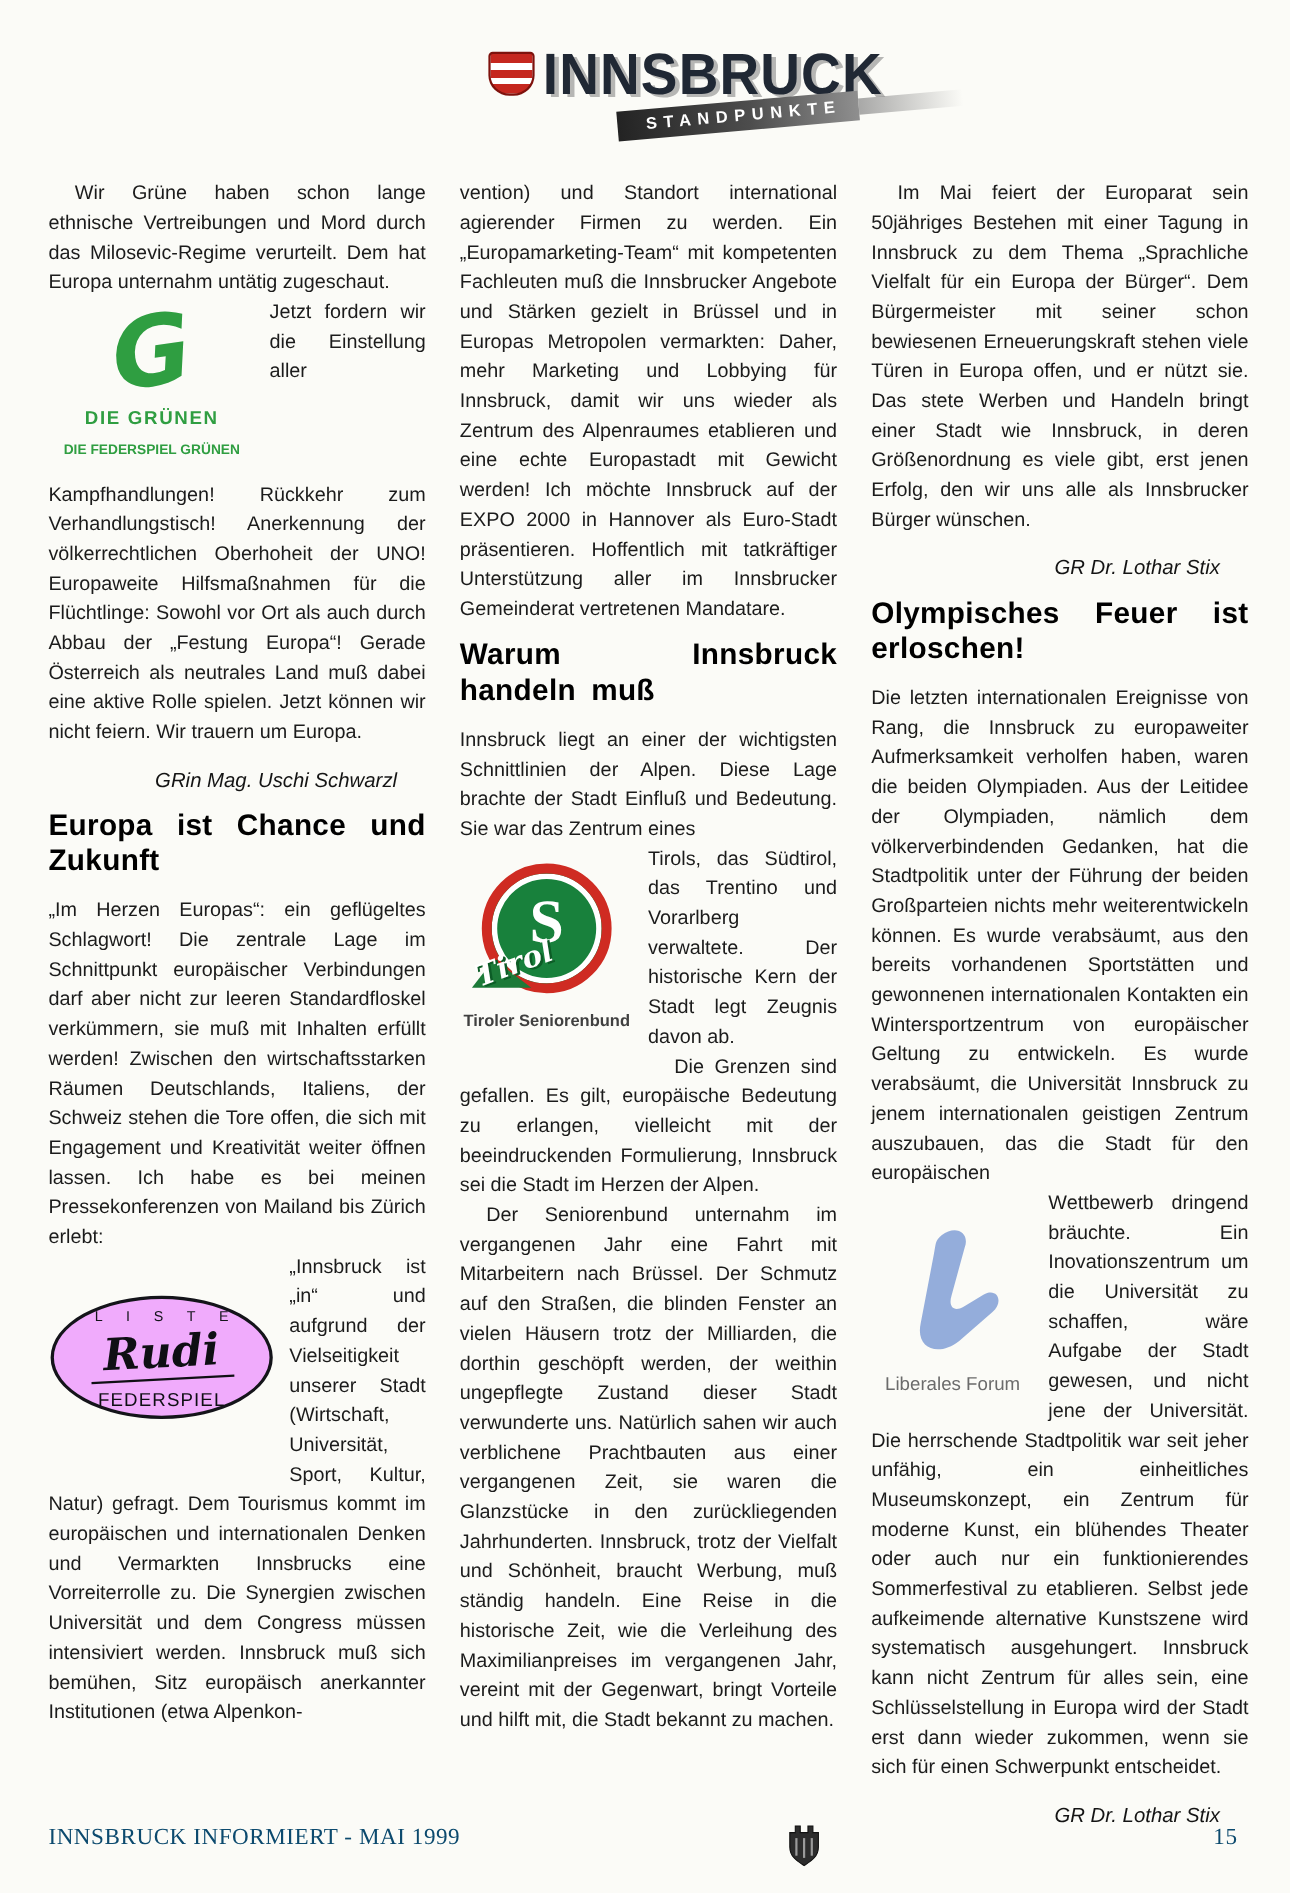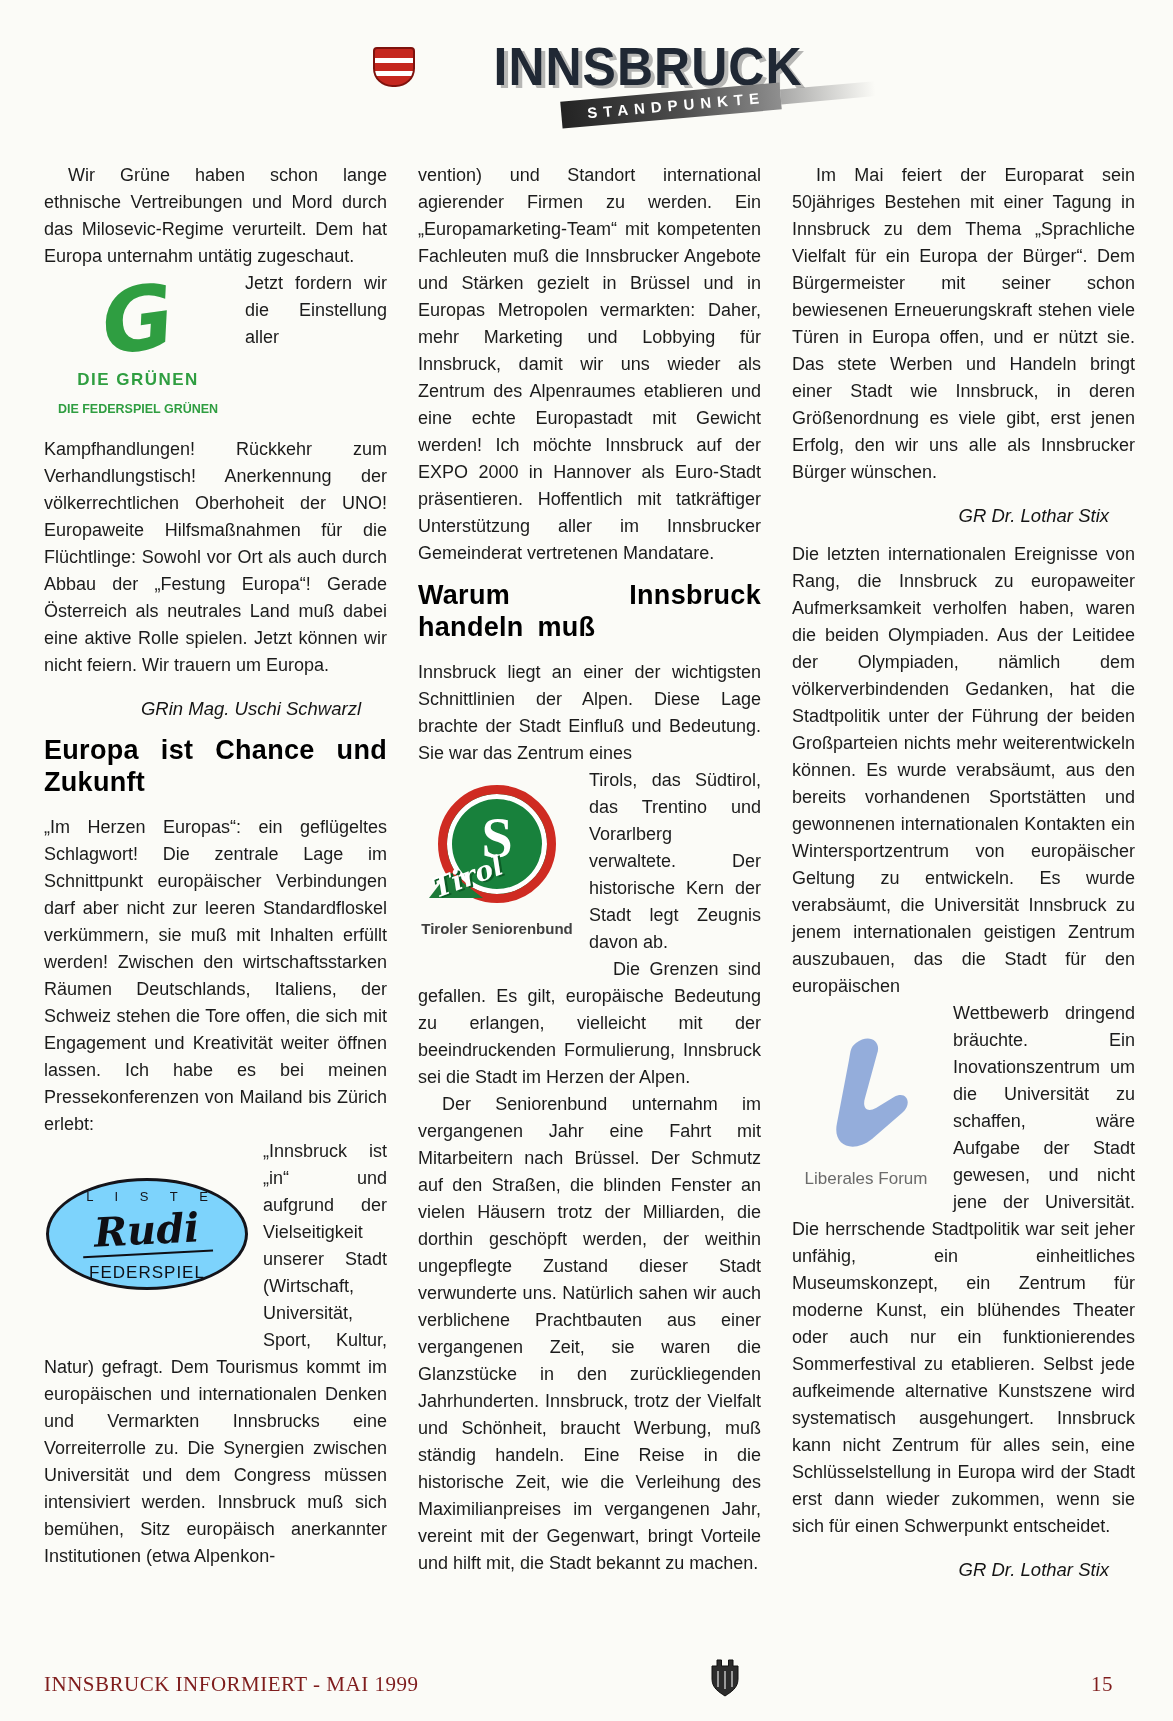--- a/index.html
+++ b/index.html
@@ -9,21 +9,21 @@
     background: #fbfbf7;
     font-family: "Liberation Sans", sans-serif;
     color: #1b1b1b;
     position: relative;
     overflow: hidden;
   }
   .page { padding: 30px 42px 0 44px; }
 
   
   .masthead { position: relative; width: 430px; margin: 0 auto; height: 110px; }
-  .masthead-row { display: flex; align-items: center; justify-content: space-between; gap: 8px; padding-top: 8px; }
+  .masthead-row { display: flex; align-items: center; justify-content: flex-end; gap: 8px; padding-top: 8px; }
   .crest {
     width: 42px; height: 40px; flex: none;
     border: 2px solid #7e120d;
     border-radius: 4px 4px 46% 46%;
     background: linear-gradient(to bottom,
       #c5271f 0 24%, #ffffff 24% 40%, #c5271f 40% 60%, #ffffff 60% 76%, #c5271f 76%);
   }
   .masthead-title {
     font-size: 50px; font-weight: bold; letter-spacing: 1px;
     color: #202834;
@@ -76,21 +76,21 @@
     font-family: "DejaVu Sans", sans-serif;
   }
   .g-line1 { color: #2f9e41; font-weight: bold; font-size: 17px; letter-spacing: 1.5px; margin-top: 8px; }
   .g-line2 { color: #2f9e41; font-weight: bold; font-size: 12.5px; margin-top: 3px; }
 
   .lg-federspiel { width: 206px; height: 188px; margin: 2px 13px 2px 0; }
   .fed-oval {
     width: 202px; height: 112px;
     border: 3px solid #14141a; border-radius: 50%;
     display: flex; flex-direction: column; align-items: center; justify-content: center;
-    background: #7dd3fc;
+    background: #f0abfc;
   }
   .fed-liste { font-size: 13px; letter-spacing: 9px; color: #14141a; margin-left: 9px; }
   .fed-script {
     font-family: "DejaVu Serif", serif; font-style: italic; font-weight: bold;
     font-size: 40px; line-height: 1; color: #0f0f14;
     border-bottom: 2px solid #0f0f14; padding: 0 12px 3px; transform: rotate(-3deg);
   }
   .fed-name { font-size: 17px; letter-spacing: 1px; color: #0f0f14; margin-top: 4px; }
 
   .lg-senior { width: 158px; height: 188px; margin: 2px 13px 2px 0; }
@@ -116,24 +116,24 @@
     text-shadow: 2px 2px 0 #0c5c26;
   }
   .sb-caption { margin-top: 12px; color: #404040; font-weight: bold; font-size: 15px; white-space: nowrap; }
 
   .lg-liberales { width: 148px; height: 190px; margin: 2px 13px 2px 0; justify-content: flex-end; }
   .lf-glyph svg { display: block; }
   .lf-caption { color: #6b6b6b; font-size: 17px; margin-top: 8px; white-space: nowrap; }
 
   
   .footer {
-    position: absolute; left: 44px; right: 60px; bottom: 24px;
-    display: flex; align-items: flex-end; justify-content: space-between;
+    position: absolute; left: 44px; right: 48px; bottom: 24px;
+    display: flex; align-items: flex-start; justify-content: space-between;
     font-family: "Liberation Serif", serif; font-size: 21px;
-    letter-spacing: .5px; color: #7f1d1d;
+    letter-spacing: .5px; color: #0c4a6e;
   }
   .footer-crest { width: 32px; height: 40px; flex: none; margin-right: 60px; }
 </style>
 </head>
 <body>
 
 <div class="page">
 
   <header class="masthead">
     <div class="masthead-row">
@@ -197,20 +197,21 @@
         <span class="p-block indent">Die Grenzen sind gefallen. Es gilt, europäische Bedeutung zu erlangen, vielleicht mit der beeindruckenden Formulierung, Innsbruck sei die Stadt im Herzen der Alpen.</span>
         <span class="p-block indent">Der Seniorenbund unternahm im vergangenen Jahr eine Fahrt mit Mitarbeitern nach Brüssel. Der Schmutz auf den Straßen, die blinden Fenster an vielen Häusern trotz der Milliarden, die dorthin geschöpft werden, der weithin ungepflegte Zustand dieser Stadt verwunderte uns. Natürlich sahen wir auch verblichene Prachtbauten aus einer vergangenen Zeit, sie waren die Glanzstücke in den zurückliegenden Jahrhunderten. Innsbruck, trotz der Vielfalt und Schönheit, braucht Werbung, muß ständig handeln. Eine Reise in die historische Zeit, wie die Verleihung des Maximilianpreises im vergangenen Jahr, vereint mit der Gegenwart, bringt Vorteile und hilft mit, die Stadt bekannt zu machen.</span>
       </p>
     </div>
 
     <div class="col">
       <p class="para indent">
         <span>Im Mai feiert der Europarat sein 50jähriges Bestehen mit einer Tagung in Innsbruck zu dem Thema „Sprachliche Vielfalt für ein Europa der Bürger“. Dem Bürgermeister mit seiner schon bewiesenen Erneuerungskraft stehen viele Türen in Europa offen, und er nützt sie. Das stete Werben und Handeln bringt einer Stadt wie Innsbruck, in deren Größenordnung es viele gibt, erst jenen Erfolg, den wir uns alle als Innsbrucker Bürger wünschen.</span>
       </p>
       <div class="signature">GR Dr. Lothar Stix</div>
+      <h2 class="heading">Olympisches Feuer ist erloschen!</h2>
       <p class="para">
         <span>Die letzten internationalen Ereignisse von Rang, die Innsbruck zu europaweiter Aufmerksamkeit verholfen haben, waren die beiden Olympiaden. Aus der Leitidee der Olympiaden, nämlich dem völkerverbindenden Gedanken, hat die Stadtpolitik unter der Führung der beiden Großparteien nichts mehr weiterentwickeln können. Es wurde verabsäumt, aus den bereits vorhandenen Sportstätten und gewonnenen internationalen Kontakten ein Wintersportzentrum von europäischer Geltung zu entwickeln. Es wurde verabsäumt, die Universität Innsbruck zu jenem internationalen geistigen Zentrum auszubauen, das die Stadt für den europäischen</span>
       </p>
       <p class="para">
         <span class="float-logo lg-liberales">
           <span class="lf-glyph">
             <svg width="92" height="122" viewBox="0 0 92 122" xmlns="http://www.w3.org/2000/svg">
               <path d="M36 8 C49 -2 62 6 57 19 L45 63 C42 73 47 78 56 73 L74 62 C87 55 93 69 82 78 L52 104 C33 119 12 111 17 88 L29 25 C31 15 30 13 36 8 Z" fill="#8ba6d8" opacity="0.92"></path>
             </svg>
           </span>

